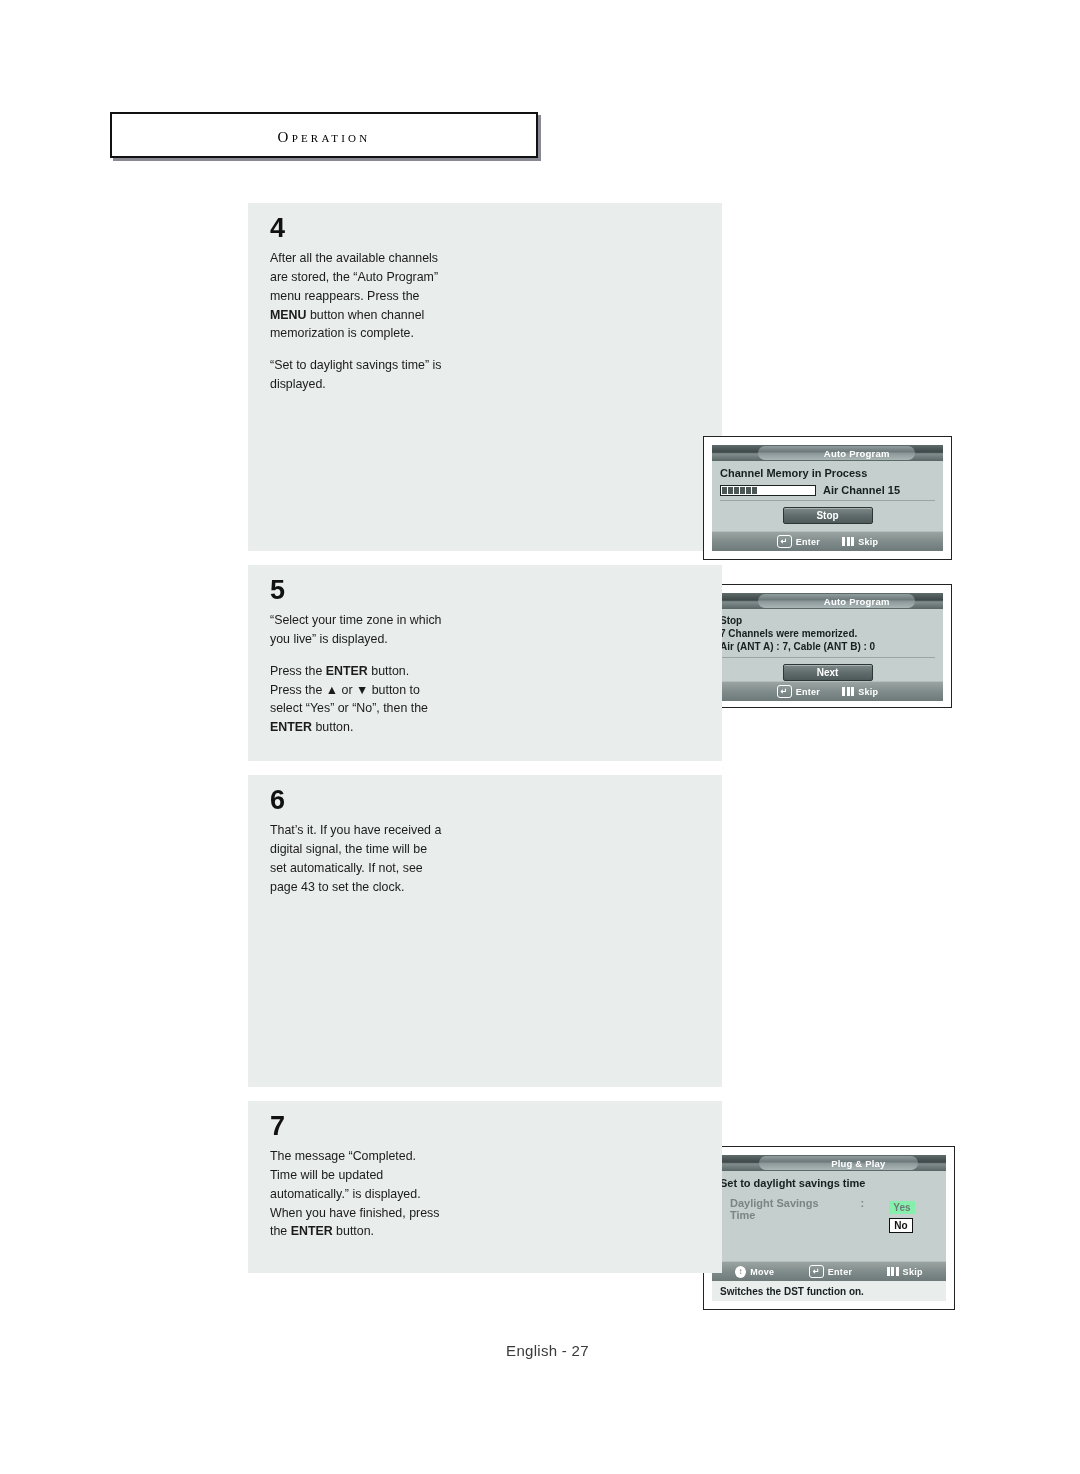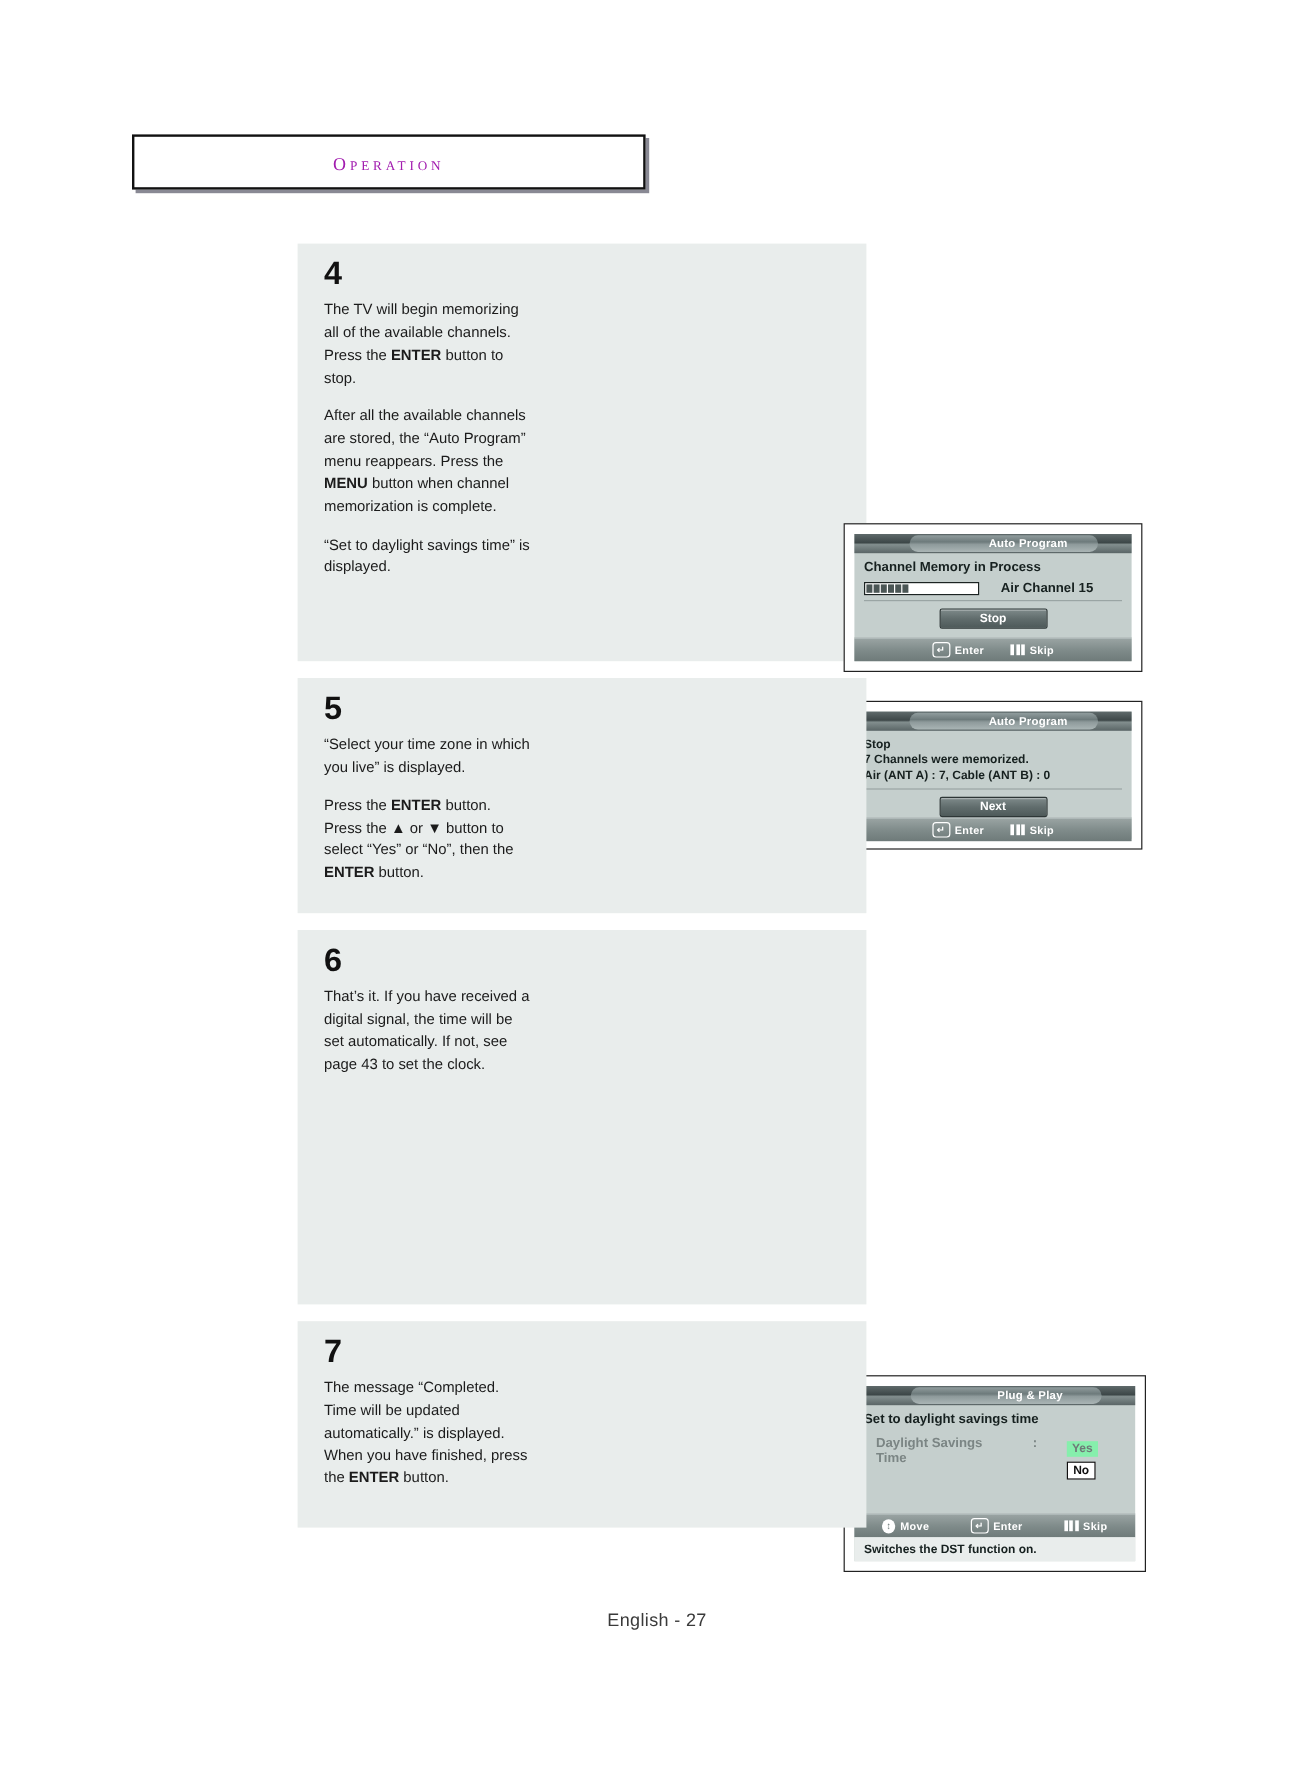--- a/index.html
+++ b/index.html
@@ -27,21 +27,21 @@
     box-shadow: 3px 3px 0 rgba(40,40,60,0.55);
     background: #fff;
     display: flex;
     align-items: center;
     justify-content: center;
   }
   .header-banner .title {
     font-family: "Liberation Serif", serif;
     font-size: 16px;
     letter-spacing: 3.2px;
-    color: #a21caf;
+    color: #000000;
     font-variant: small-caps;
     text-transform: lowercase;
     text-align: right;
   }
   .header-banner .title::first-letter { font-size: 21px; }
 
   
   .panel {
     position: absolute;
     background: #e9edec;
@@ -144,21 +144,21 @@
   }
   .osd-rule {
     border-top: 1px solid #9aa5a4;
     margin: 4px 0 4px 0;
   }
 
   
   .prog-row {
     display: flex;
     align-items: center;
-    gap: 18px;
+    gap: 7px;
     margin-bottom: 2px;
   }
   .prog-trough {
     width: 96px;
     height: 11px;
     border: 1.4px solid #1b2322;
     background: #ffffff;
     box-sizing: border-box;
     padding: 1px;
     display: flex;
@@ -296,23 +296,20 @@
 </head>
 <body>
 
 <div class="header-banner">
   <span class="title">Operation</span>
 </div>
 
 <div class="panel" id="panel-4">
   <div class="step-col">
     <div class="step-num">4</div>
-    <p class="step-para">
-      The TV will begin memorizing all of the available channels. Press the <b>ENTER</b> button to stop.
-    </p>
     <p class="step-para">
       After all the available channels are stored, the “Auto Program” menu reappears. Press the <b>MENU</b> button when channel memorization is complete.
     </p>
     <p class="step-para">
       “Set to daylight savings time” is displayed.
     </p>
   </div>
 
   <div class="shot" id="shot-4a">
     <div class="osd">

